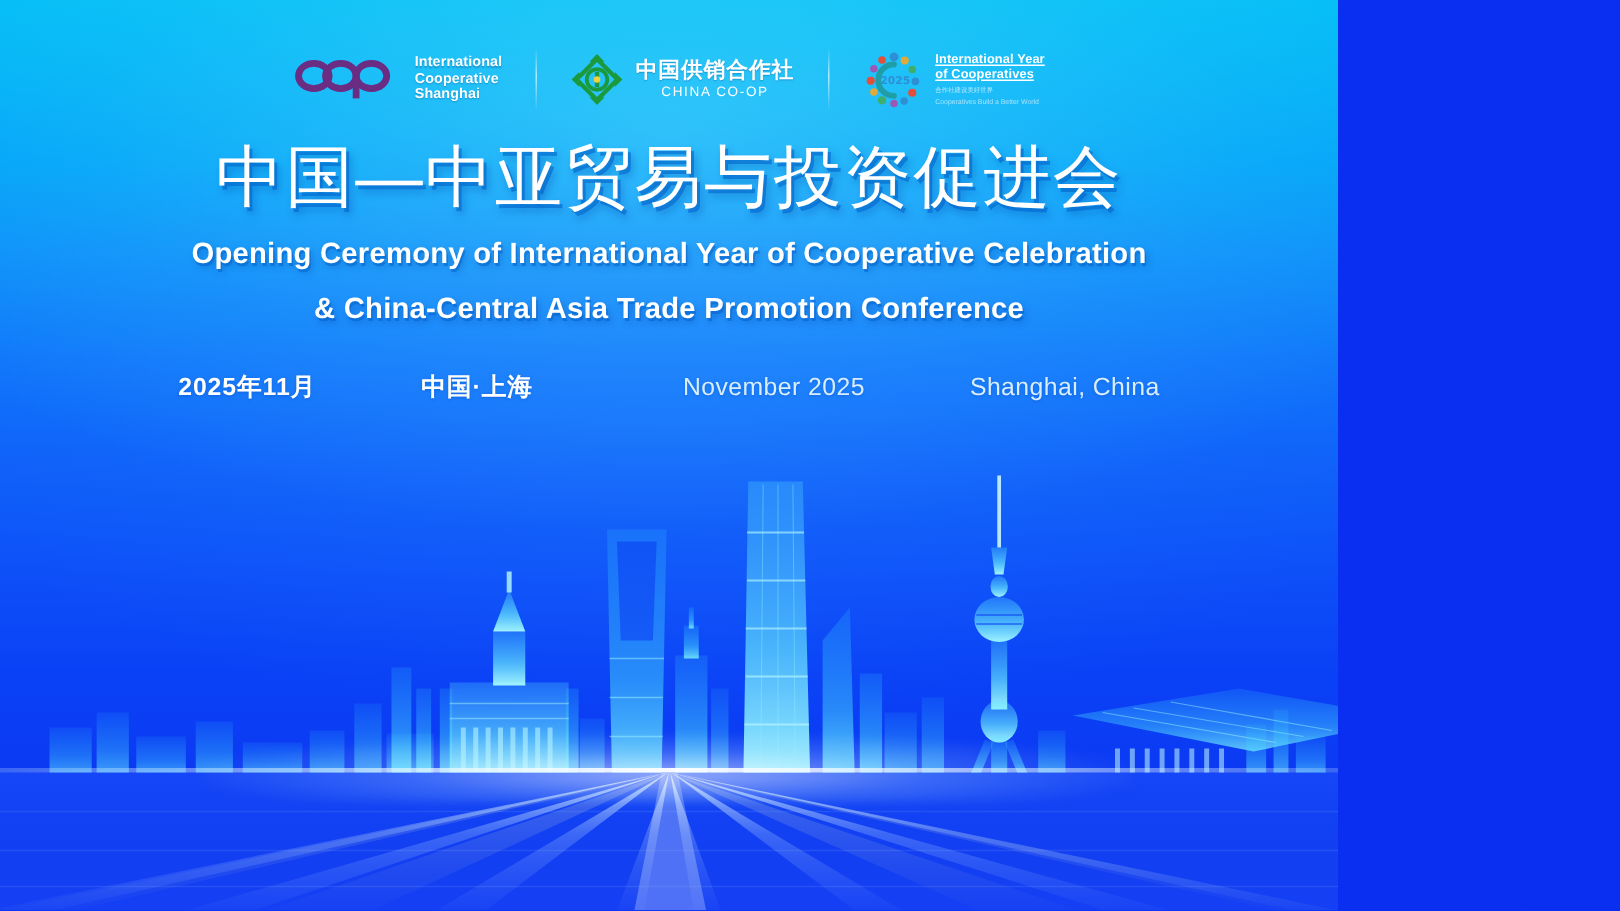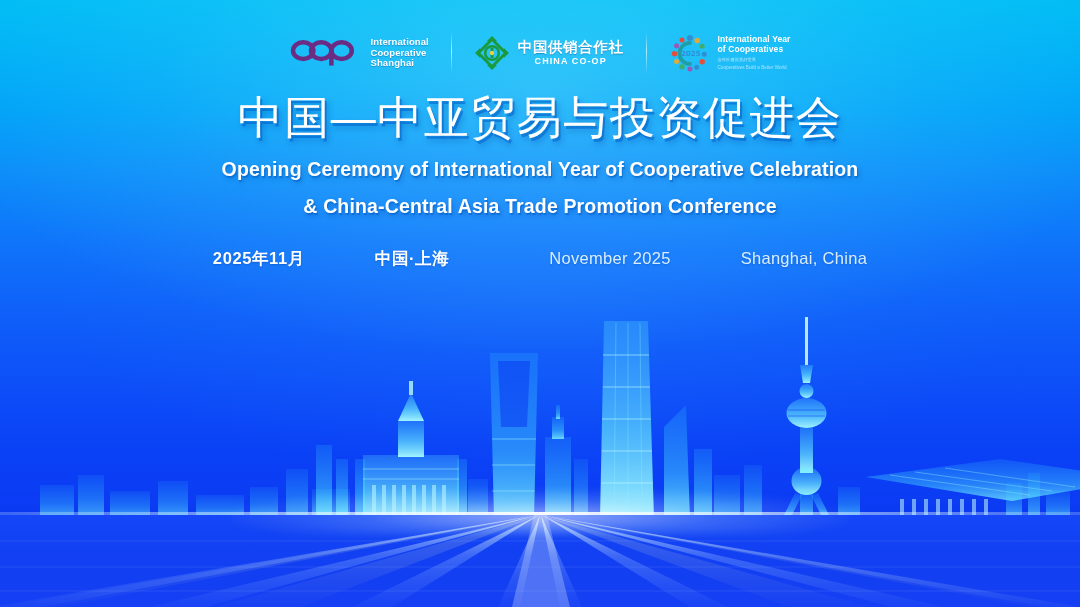--- a/index.html
+++ b/index.html
@@ -1,36 +1,37 @@
 <!DOCTYPE html>
 <html><head>
 <meta charset="utf-8">
 <style>
   html,body{margin:0;padding:0;background:#0b2ff0;}
   body{font-family:"Liberation Sans","DejaVu Sans",sans-serif;}
 
   #poster{
     position:relative;
-    width:1080px;height:607px;
+    width:876px;height:607px;
     overflow:hidden;
     background:
       linear-gradient(180deg,
         #00bdf5 0%,
         #00b2f6 8%,
         #00a2f8 18%,
         #0b8df9 28%,
         #0f74fa 40%,
         #0f5ff9 52%,
         #0d4ef8 64%,
         #0a41f6 74%,
         #0b3cf4 82%,
         #0d37f2 87%,
         #0f3bf4 91%,
         #1342f6 95%,
         #1a4cf8 100%);
+    padding-left: 16px;
   }
 
   
   .glow-top{
     position:absolute;left:50%;top:-170px;transform:translateX(-50%);
     width:1200px;height:520px;border-radius:50%;
     background:radial-gradient(ellipse at 50% 50%, rgba(120,235,255,.40) 0%, rgba(80,215,255,.16) 45%, rgba(0,180,250,0) 72%);
     pointer-events:none;
   }
   .glow-center{
@@ -60,27 +61,27 @@
   }
 
   
   .cn-mark{display:block;}
   .cn-txt{margin-left:8px;display:flex;flex-direction:column;align-items:center;}
   .cn-txt .cn-main{
     color:#fff;font-weight:bold;font-size:14.5px;letter-spacing:.6px;line-height:16px;
     text-shadow:0 1px 1px rgba(0,60,120,.35);
   }
   .cn-txt .cn-sub{
-    color:#fff;font-weight:bold;font-size:9px;letter-spacing:1.1px;line-height:11px;margin-top:1px;
+    color:#fff;font-weight:normal;font-size:9px;letter-spacing:1.1px;line-height:11px;margin-top:1px;
   }
 
   
   .iyc-mark{display:block;}
   .iyc-txt{margin-left:7px;}
-  .iyc-txt .iyc-main{color:#fff;font-weight:bold;font-size:8.5px;line-height:9.5px;letter-spacing:.1px;}
+  .iyc-txt .iyc-main{color:#fff;font-weight:bold;font-size:8.5px;line-height:9.5px;letter-spacing:.1px;text-decoration:underline;}
   .iyc-txt .iyc-sub{color:rgba(225,245,255,.78);font-size:4.2px;line-height:5.4px;margin-top:2.5px;letter-spacing:.1px;}
   .iyc-txt .iyc-sub2{color:rgba(225,245,255,.70);font-size:4.6px;line-height:5.8px;margin-top:3px;}
 
   
   .titles{position:absolute;left:0;right:0;top:90px;text-align:center;z-index:30;}
   .t-cn{
     color:#ffffff;font-weight:normal;
     font-size:45px;line-height:55px;letter-spacing:1.5px;
     text-shadow:
       2px 3px 0px rgba(0,95,200,.55),

